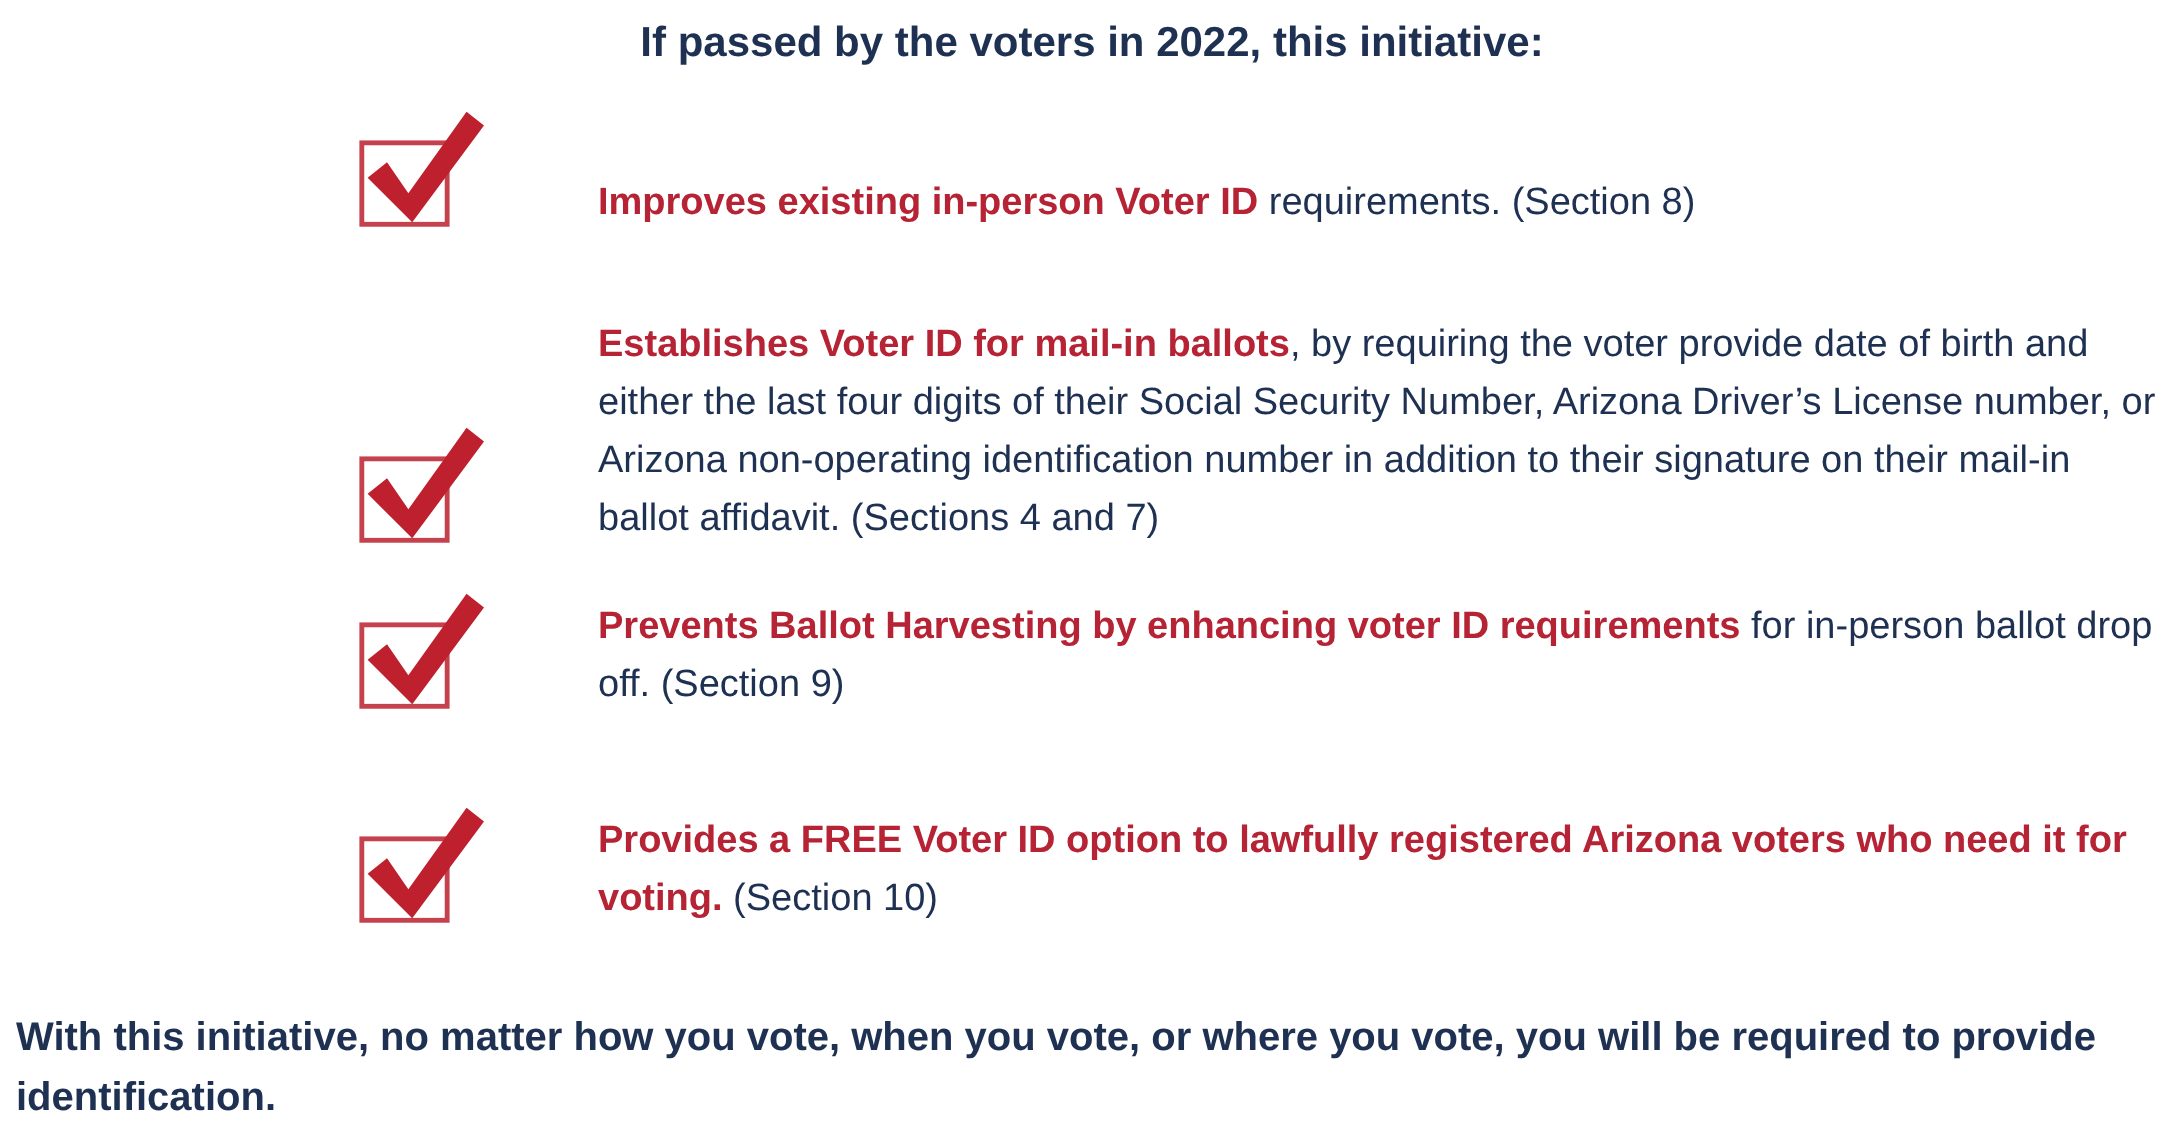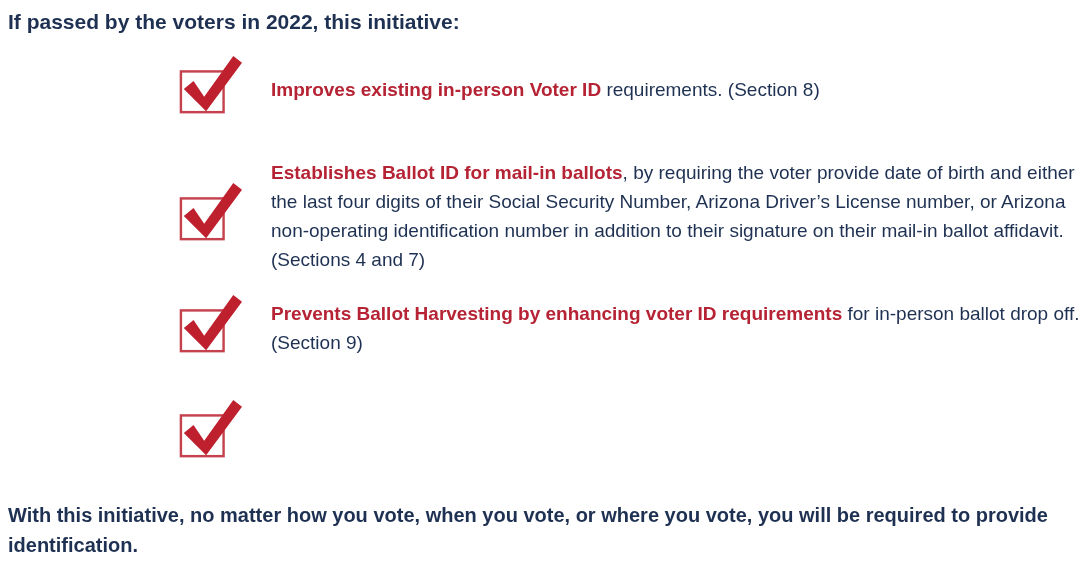--- a/index.html
+++ b/index.html
@@ -16,27 +16,29 @@
     font-family:"Liberation Sans", sans-serif;
     color:var(--navy);
     padding:8px 8px 0 8px;
     overflow:hidden;
   }
   .page-title{
     font-size:21px;
     line-height:28px;
     font-weight:700;
     color:var(--navy);
+    text-align:center;
   }
   .bullet-list{
     margin-left:170px;
   }
   .bullet-row{
     display:flex;
-    align-items:center;
+    align-items:flex-end;
+    gap:28px;
   }
   .bullet-row.row-1{margin-top:26px;}
   .bullet-row.row-2{margin-top:42px;}
   .bullet-row.row-3{margin-top:25px;}
   .bullet-row.row-4{margin-top:49px;}
   .check-icon{
     width:64px;
     height:62px;
     flex:0 0 64px;
     margin-top:-8px;
@@ -74,33 +76,34 @@
       <path d="M6 35 L16 27 L27 43 L57 1 L66 8 L29 58 Z" fill="var(--check-red)"></path>
     </svg>
     <p class="bullet-text"><span class="bullet-bold">Improves existing in-person Voter ID</span><span> requirements. (Section 8)</span></p>
   </div>
 
   <div class="bullet-row row-2">
     <svg class="check-icon" viewBox="0 0 66 62" aria-hidden="true">
       <rect x="3" y="17" width="44" height="42" fill="none" stroke="var(--box-red)" stroke-width="2.5"></rect>
       <path d="M6 35 L16 27 L27 43 L57 1 L66 8 L29 58 Z" fill="var(--check-red)"></path>
     </svg>
-    <p class="bullet-text"><span class="bullet-bold">Establishes Ballot ID for mail-in ballots</span><span>, by requiring the voter provide date of birth and either the last four digits of their Social Security Number, Arizona Driver’s License number, or Arizona non-operating identification number in addition to their signature on their mail-in ballot affidavit. (Sections 4 and 7)</span></p>
+    <p class="bullet-text"><span class="bullet-bold">Establishes Voter ID for mail-in ballots</span><span>, by requiring the voter provide date of birth and either the last four digits of their Social Security Number, Arizona Driver’s License number, or Arizona non-operating identification number in addition to their signature on their mail-in ballot affidavit. (Sections 4 and 7)</span></p>
   </div>
 
   <div class="bullet-row row-3">
     <svg class="check-icon" viewBox="0 0 66 62" aria-hidden="true">
       <rect x="3" y="17" width="44" height="42" fill="none" stroke="var(--box-red)" stroke-width="2.5"></rect>
       <path d="M6 35 L16 27 L27 43 L57 1 L66 8 L29 58 Z" fill="var(--check-red)"></path>
     </svg>
     <p class="bullet-text"><span class="bullet-bold">Prevents Ballot Harvesting by enhancing voter ID requirements</span><span> for in-person ballot drop off. (Section 9)</span></p>
   </div>
 
   <div class="bullet-row row-4">
     <svg class="check-icon" viewBox="0 0 66 62" aria-hidden="true">
       <rect x="3" y="17" width="44" height="42" fill="none" stroke="var(--box-red)" stroke-width="2.5"></rect>
       <path d="M6 35 L16 27 L27 43 L57 1 L66 8 L29 58 Z" fill="var(--check-red)"></path>
     </svg>
+    <p class="bullet-text"><span class="bullet-bold">Provides a FREE Voter ID option to lawfully registered Arizona voters who need it for voting.</span><span> (Section 10)</span></p>
   </div>
 
 </div>
 
 <p class="page-footer">With this initiative, no matter how you vote, when you vote, or where you vote, you will be required to provide identification.</p>
 
 </body></html>

